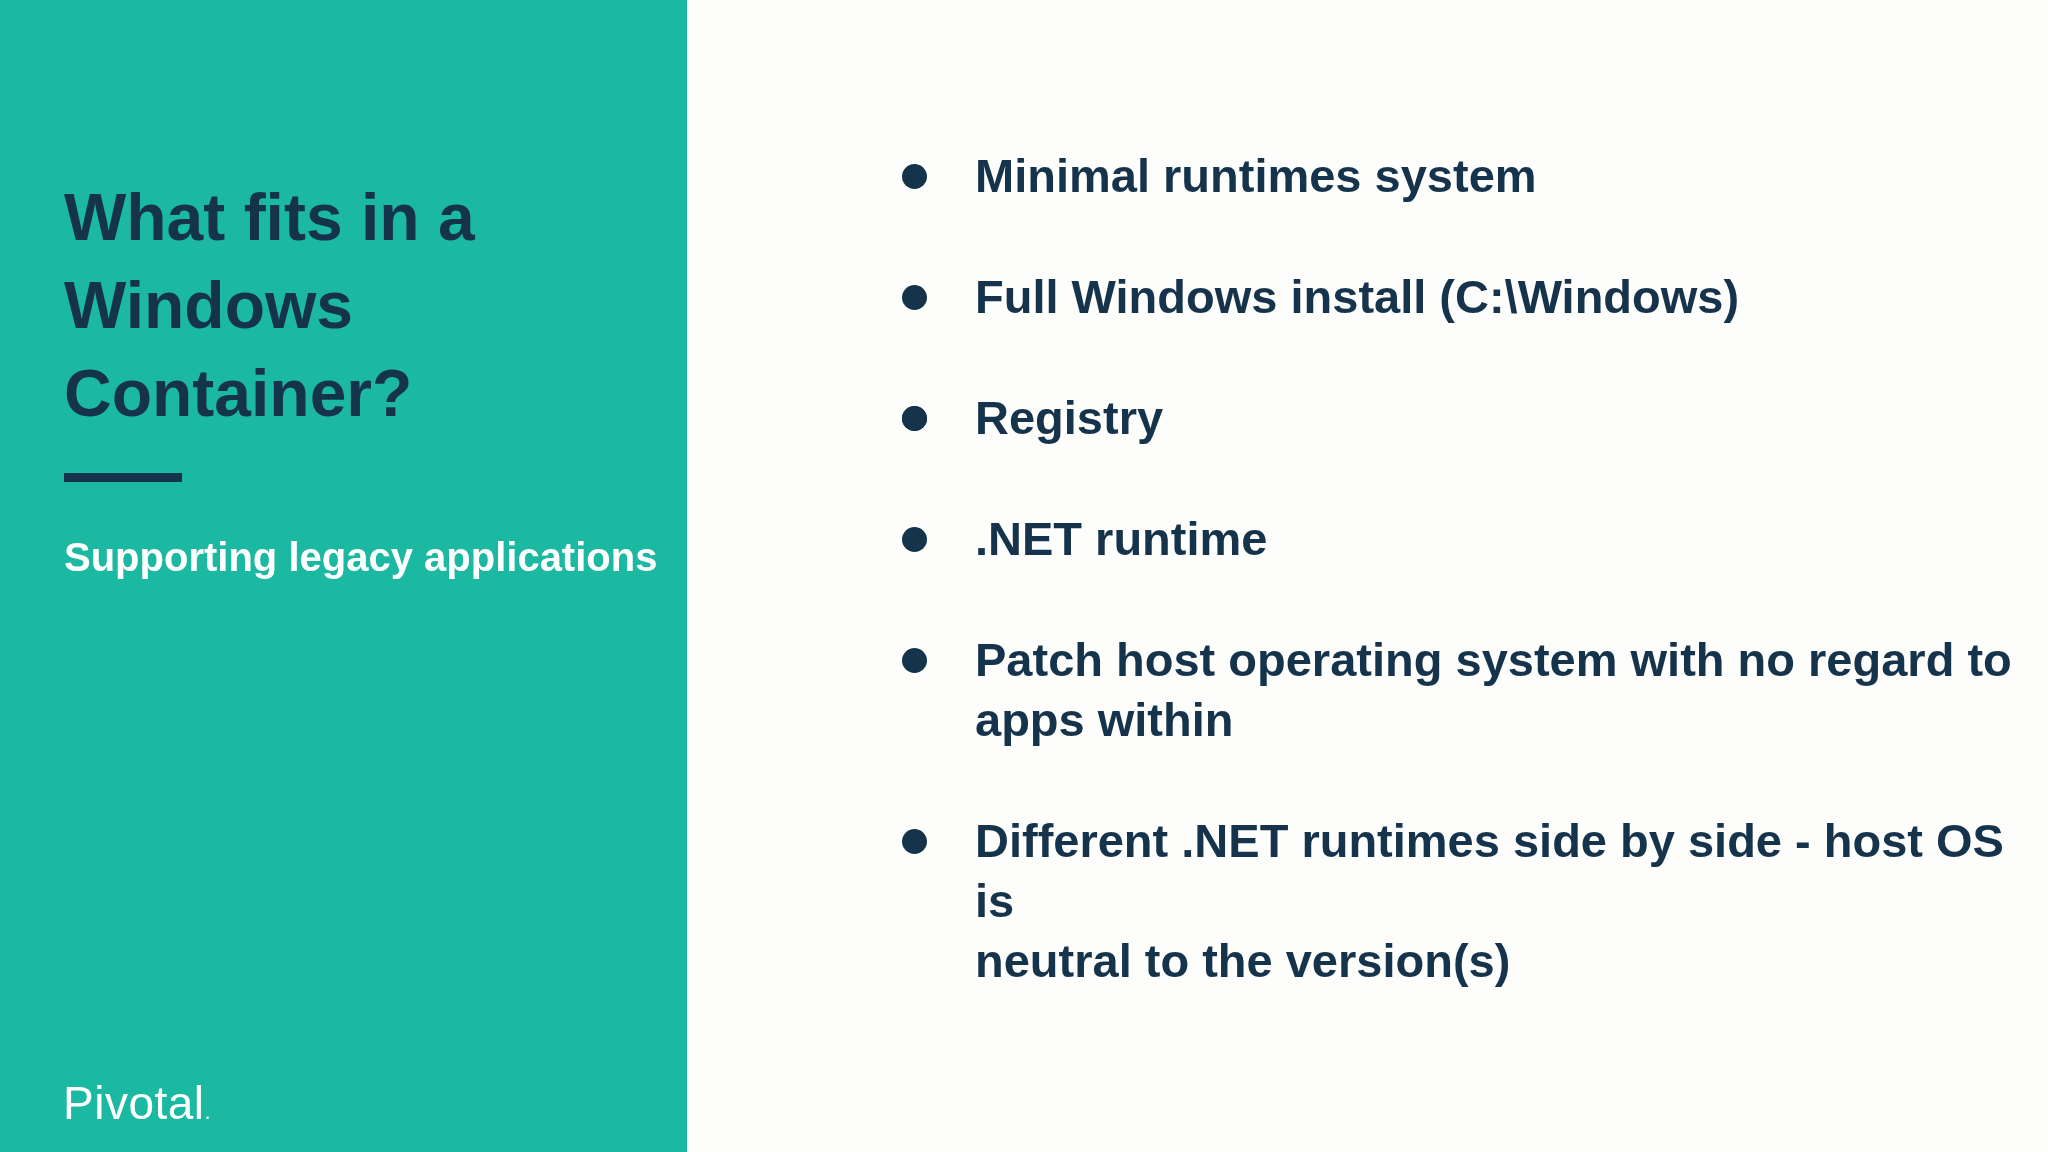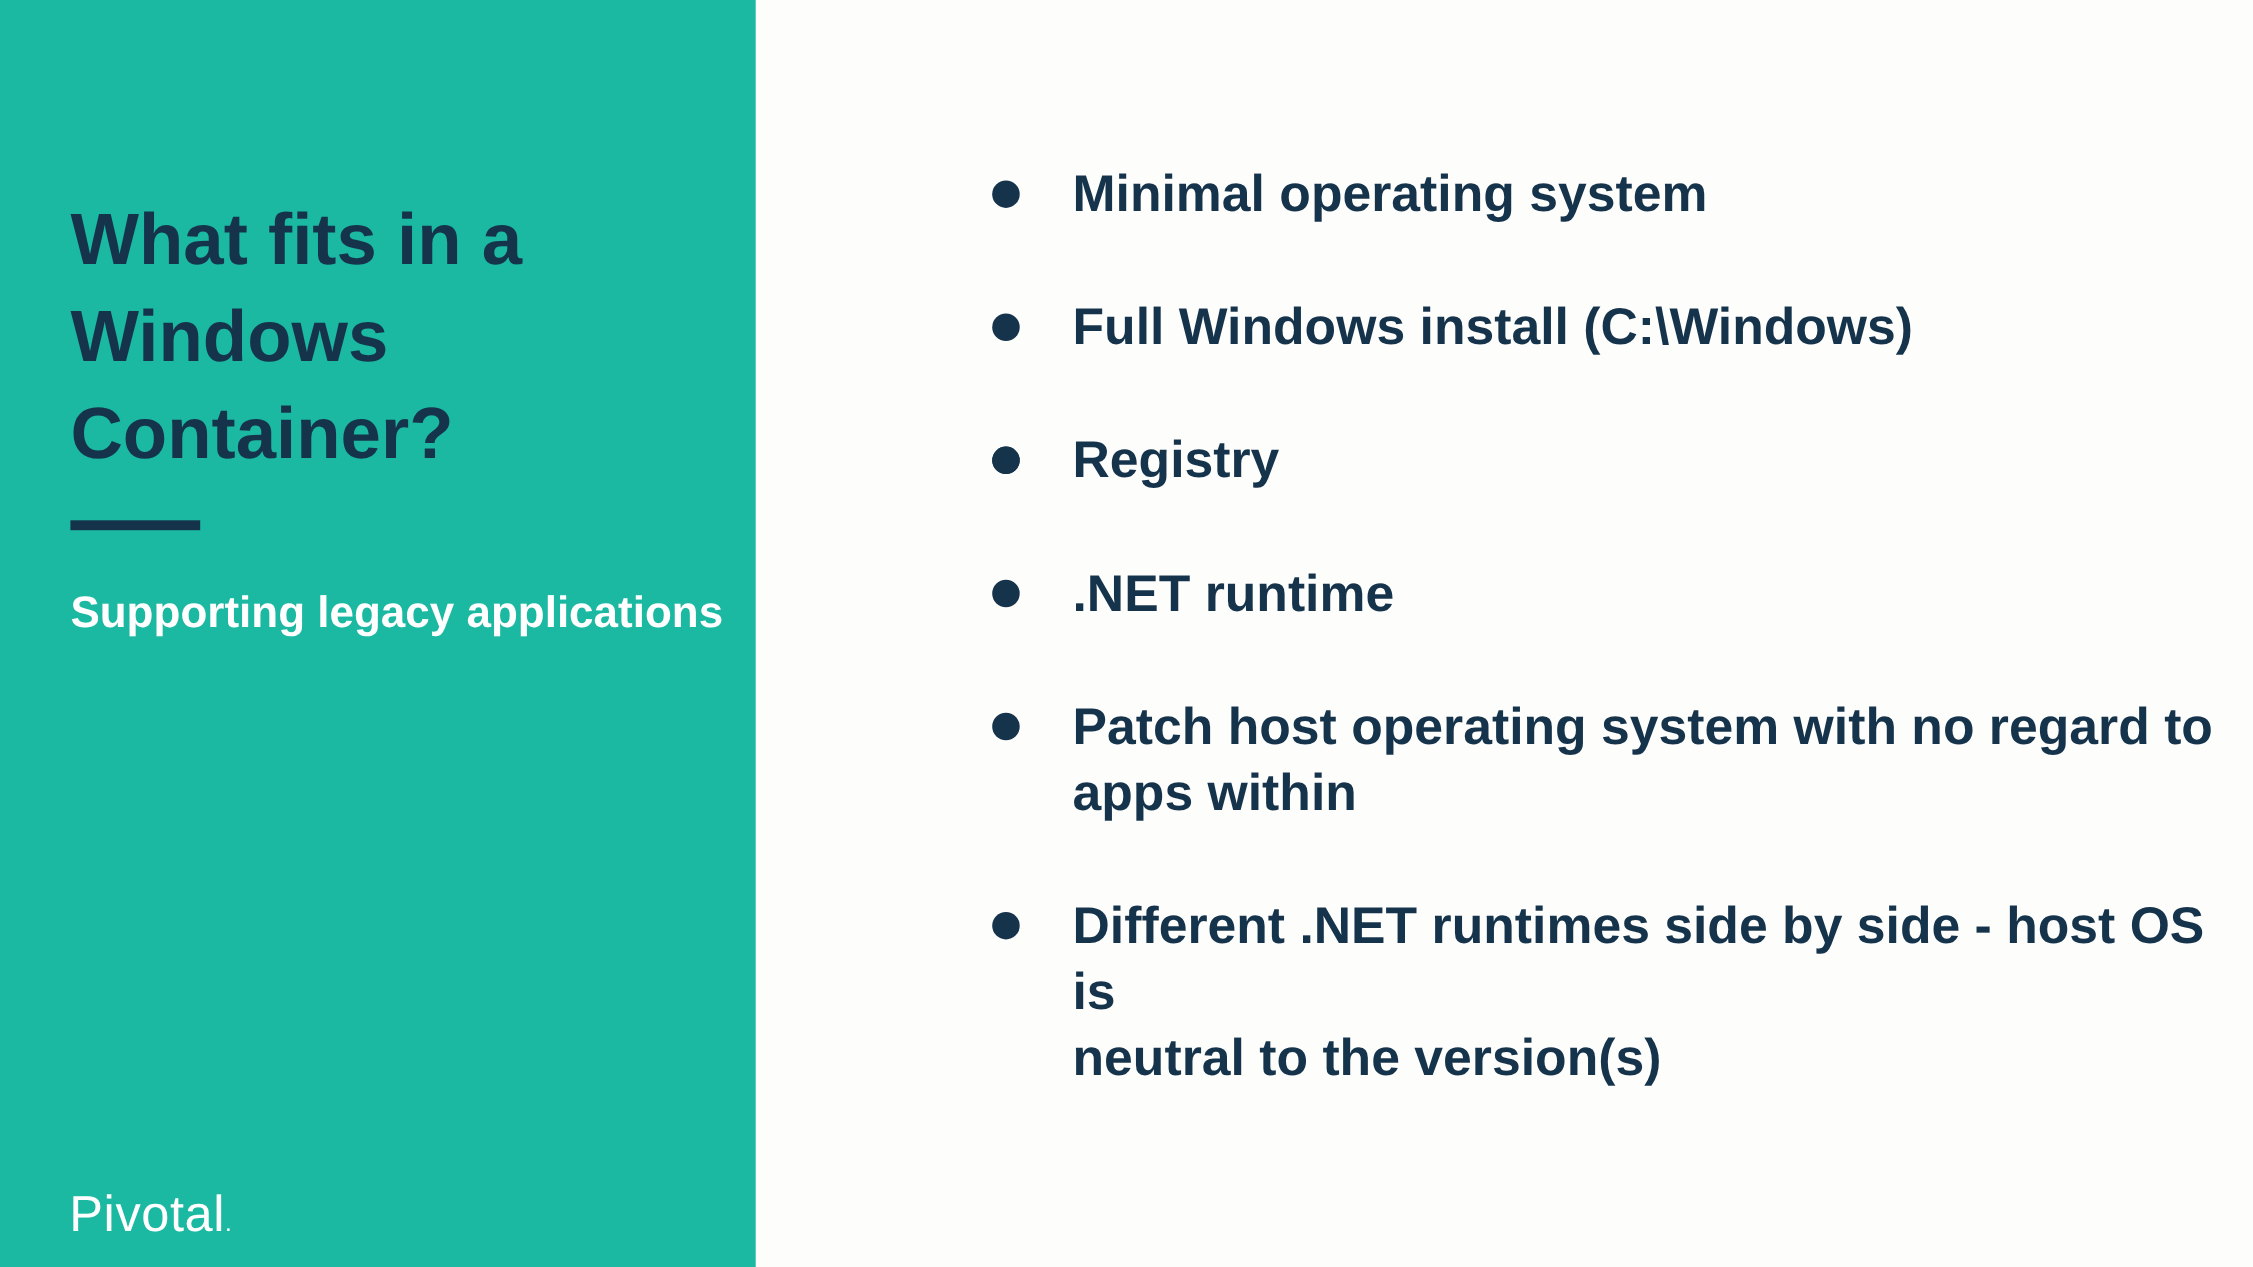--- a/index.html
+++ b/index.html
@@ -81,21 +81,21 @@
 Container?</h1>
   <div class="title-divider"></div>
   <p class="slide-subtitle">Supporting legacy applications</p>
   <div class="logo">
     <span>Pivotal</span><span class="tm">.</span>
   </div>
 </div>
 
 <main>
   <ul class="bullet-list" id="bullet-list">
-      <li class="bullet-item"><span class="bullet-dot"></span><span>Minimal operating system</span></li>
+      <li class="bullet-item"><span class="bullet-dot"></span><span>Minimal runtimes system</span></li>
       <li class="bullet-item"><span class="bullet-dot"></span><span>Full Windows install (C:\Windows)</span></li>
       <li class="bullet-item"><span class="bullet-dot"></span></li>
       <li class="bullet-item"><span class="bullet-dot"></span><span>Registry</span></li>
       <li class="bullet-item"><span class="bullet-dot"></span><span>.NET runtime</span></li>
       <li class="bullet-item"><span class="bullet-dot"></span><span>Patch host operating system with no regard to
 apps within</span></li>
       <li class="bullet-item"><span class="bullet-dot"></span><span>Different .NET runtimes side by side - host OS is
 neutral to the version(s)</span></li>
     </ul>
 </main>

